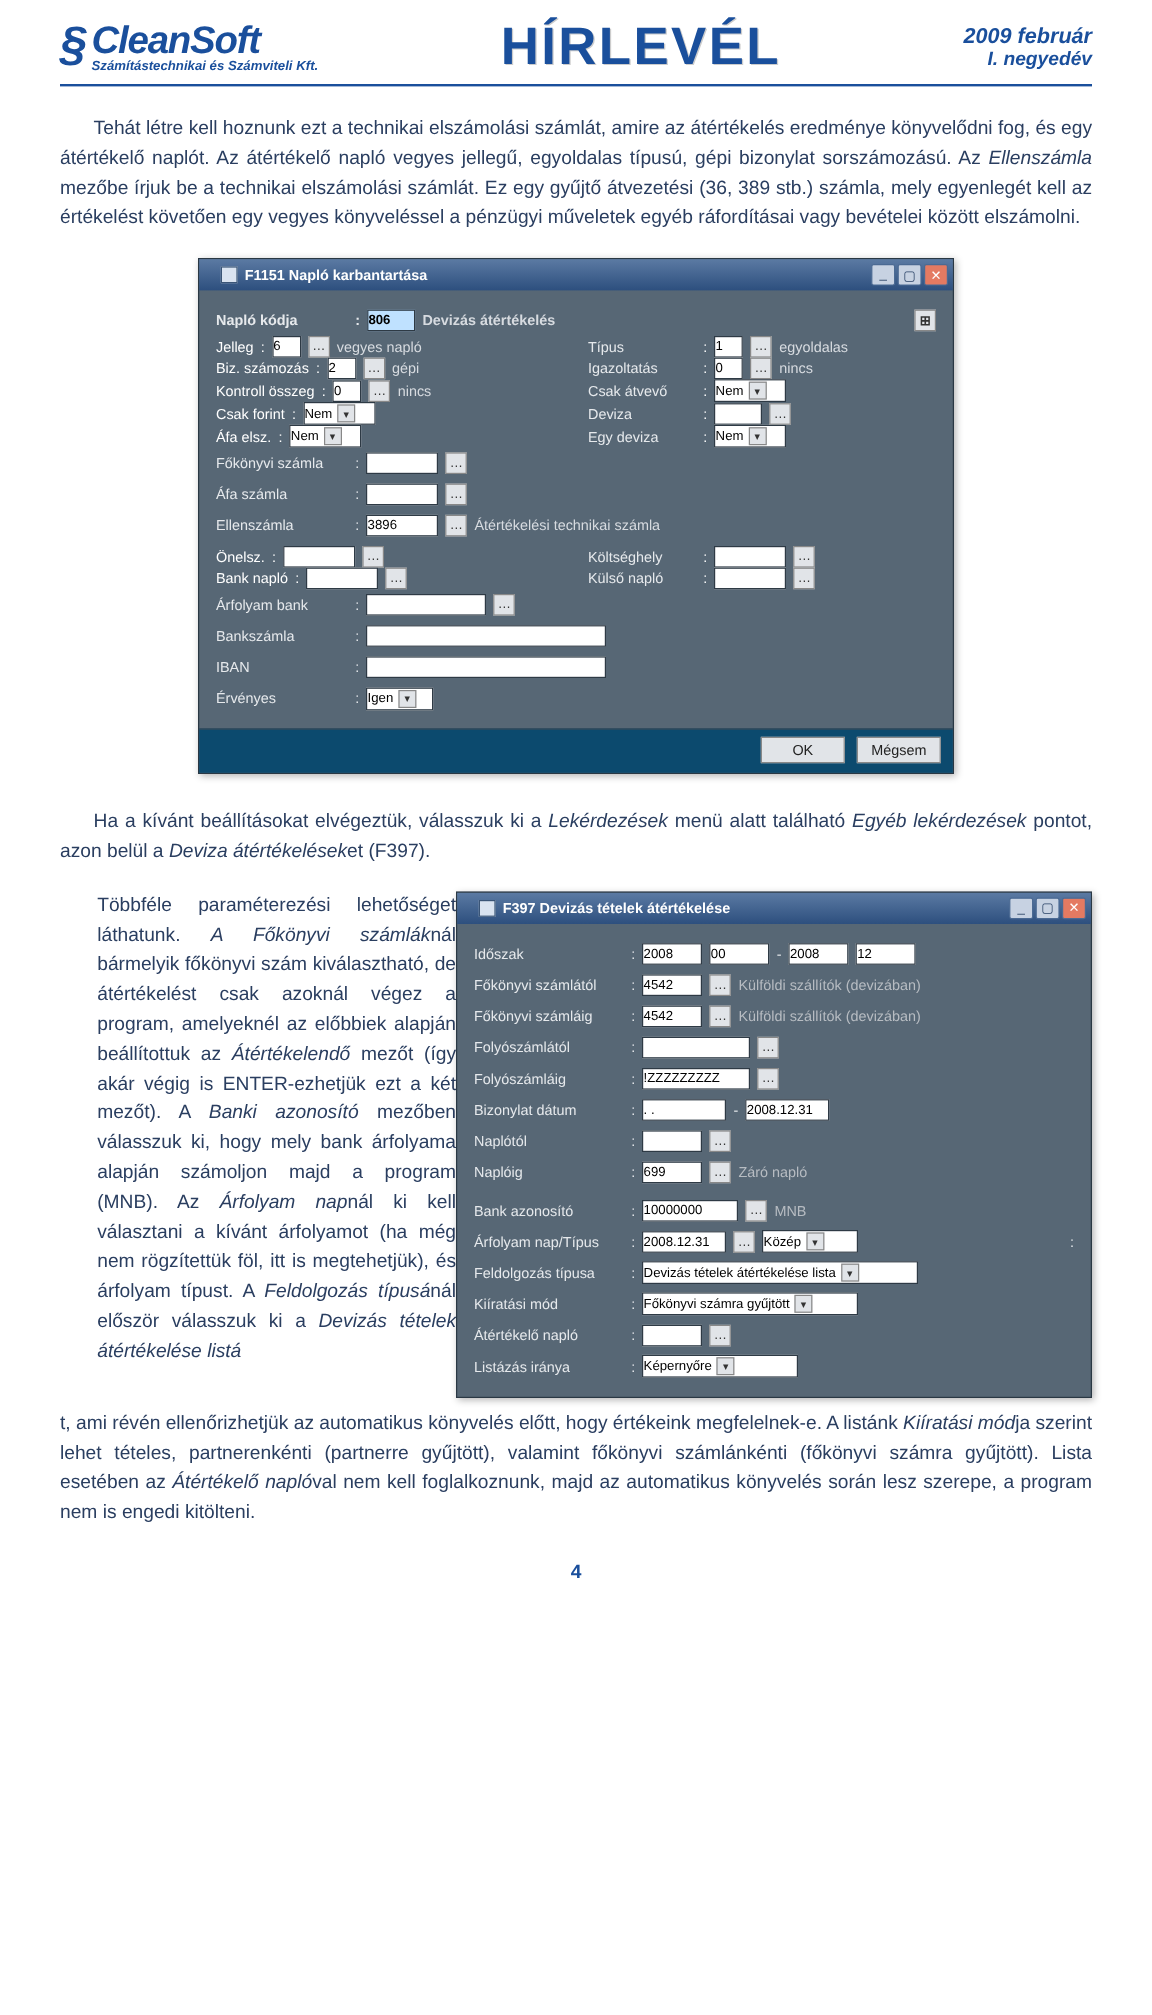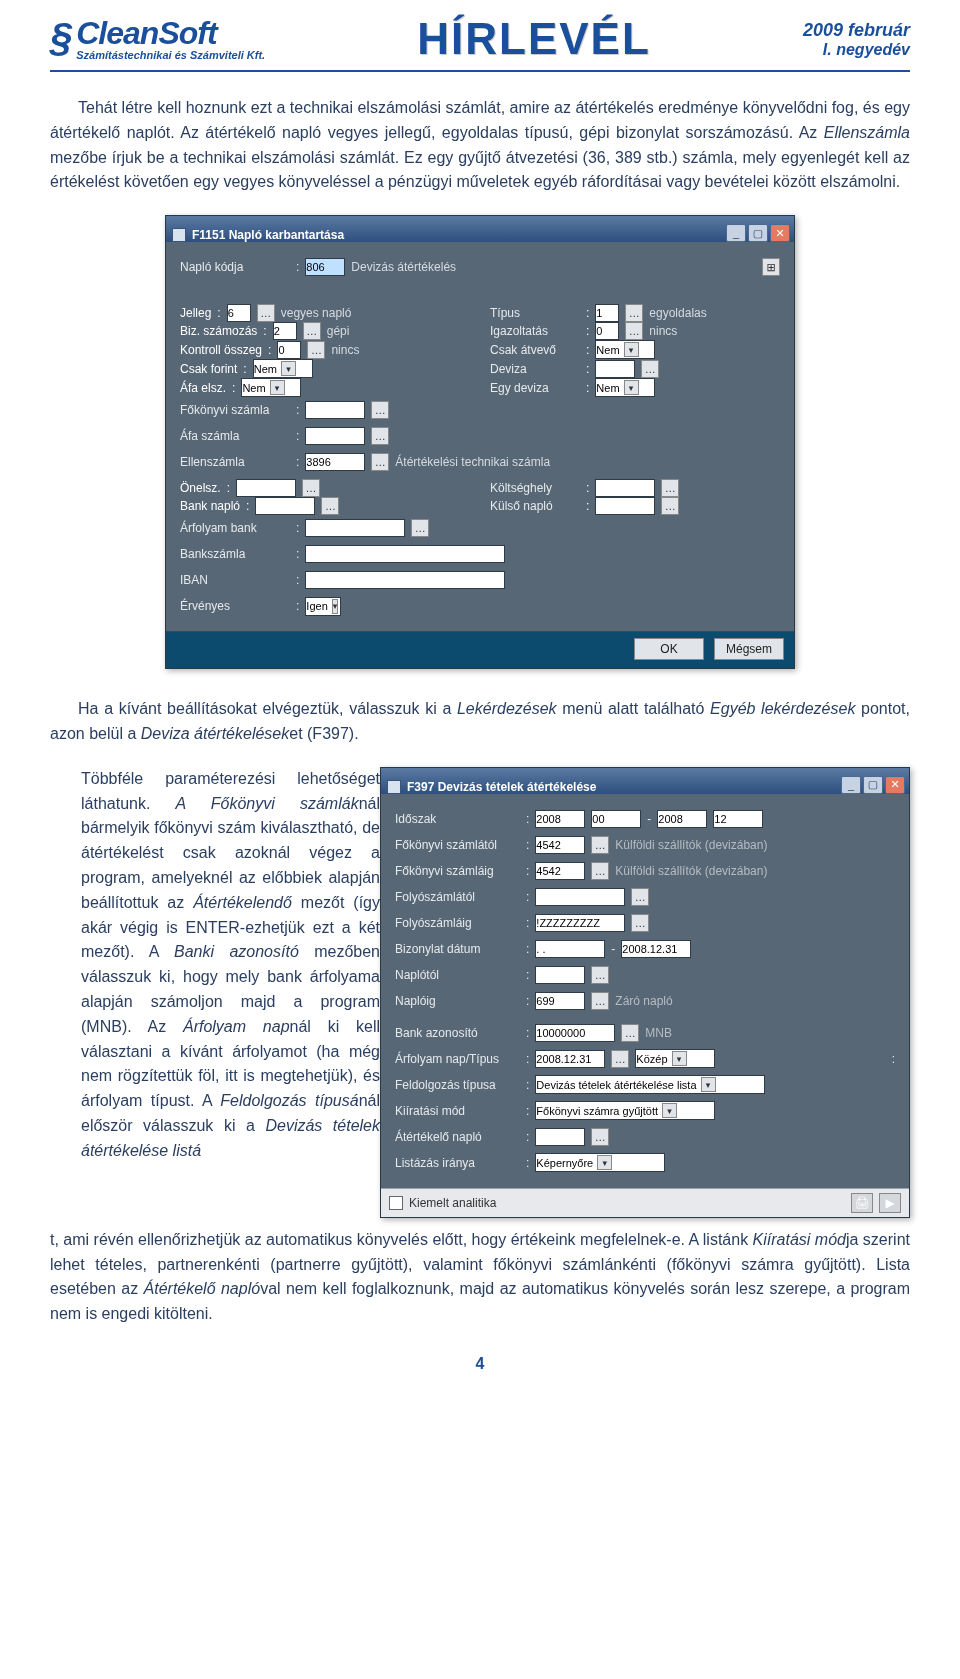--- a/index.html
+++ b/index.html
@@ -58,24 +58,24 @@
   
   .dialog {
     background: #576775;
     border: 1px solid #2a3844;
     box-shadow: 2px 2px 6px rgba(0,0,0,.3);
     color: #fff;
     font-family: Tahoma, Arial, sans-serif;
     font-size: 12px;
   }
   .titlebar {
-    display: flex; align-items: flex-end; justify-content: space-between;
+    display: flex; align-items: center; justify-content: space-between;
     height: 26px;
     background: linear-gradient(#5b7aa3,#2d4f7e);
-    padding: 0 4px 0 6px;
+    padding: 0 4px 0 18px;
   }
   .titlebar .tleft { display: flex; align-items: center; gap: 6px; }
   .tb-icon { width: 14px; height: 14px; background: #d9e3f0; border: 1px solid #3a5577; }
   .tb-title { color: #fff; font-weight: bold; font-size: 12px; }
   .tb-btns { display: flex; gap: 2px; }
   .tb-btn {
     width: 20px; height: 18px; background: #c7d2e2;
     border: 1px solid #4b6a93; border-radius: 2px;
     display: flex; align-items: center; justify-content: center;
     font-size: 11px; color: #2a4367;
@@ -112,21 +112,21 @@
   .tabbar .tab.active { color: #fff; font-weight: bold; }
 
   .btnrow { display: flex; justify-content: flex-end; gap: 10px; padding: 6px 10px 8px; background: #0c4a6e; border-top: 1px solid #3b4957; }
   .btn {
     background: #e1e4e8; color: #222; border: 1px solid #888;
     height: 22px; min-width: 70px; font-size: 12px;
     display: inline-flex; align-items: center; justify-content: center;
   }
 
   .d1 { width: 630px; margin: 0 auto 28px; }
-  .d1 .row-top { margin-bottom: 24px; }
+  .d1 .row-top { margin-bottom: 0; font-weight: bold; }
   .two-col-row { display: flex; align-items: center; }
   .two-col-row .left { width: 310px; display: flex; align-items: center; gap: 6px; }
   .two-col-row .right { flex: 1; display: flex; align-items: center; gap: 6px; }
   .lab2 { width: 90px; color: #e6e9ec; font-size: 12px; }
 
   
   .section2 { display: flex; align-items: flex-start; margin-left: 31px; }
   .section2 .left-col { flex: 1; }
   .section2 .left-col p {
     font-size: 16px; color: #2a3e60; text-align: justify; line-height: 1.55;
@@ -344,21 +344,21 @@
         <span class="inp" style="width:200px"></span>
       </div>
       <div class="row">
         <span class="lab">IBAN</span>
           <span class="colon">:</span>
         <span class="inp" style="width:200px"></span>
       </div>
       <div class="row">
         <span class="lab">Érvényes</span>
           <span class="colon">:</span>
-        <span class="inp sel" style="width:36px">
+        <span class="inp sel" style="width:56px">
             <span>Igen</span>
             <span class="sel-arrow">▾</span>
           </span>
       </div>
     </div>
     <div class="btnrow">
       <span class="btn">OK</span>
       <span class="btn">Mégsem</span>
     </div>
   </div>
@@ -490,30 +490,20 @@
         </div>
         <div class="row">
           <span class="lab">Listázás iránya</span>
             <span class="colon">:</span>
           <span class="inp sel" style="width:130px">
               <span>Képernyőre</span>
               <span class="sel-arrow">▾</span>
             </span>
         </div>
       </div>
-      <div class="bottom-icons">
-        <div class="bot-ck">
-          <span class="ck"></span>
-          <span>Kiemelt analitika</span>
-        </div>
-        <div class="bot-icons">
-          <span class="bot-icon">🖨</span>
-          <span class="bot-icon">▶</span>
-        </div>
-      </div>
     </div>
   </div>
 
   <p class="after-text">
     <span>t, ami révén ellenőrizhetjük az automatikus könyvelés előtt, hogy értékeink megfelelnek-e. A listánk </span><em class="i">Kiíratási mód</em><span>ja szerint lehet tételes, partnerenkénti (partnerre gyűjtött), valamint főkönyvi számlánkénti (főkönyvi számra gyűjtött). Lista esetében az </span><em class="i">Átértékelő napló</em><span>val nem kell foglalkoznunk, majd az automatikus könyvelés során lesz szerepe, a program nem is engedi kitölteni.</span>
   </p>
 
   <div class="page-num">4</div>
 </div>
 

